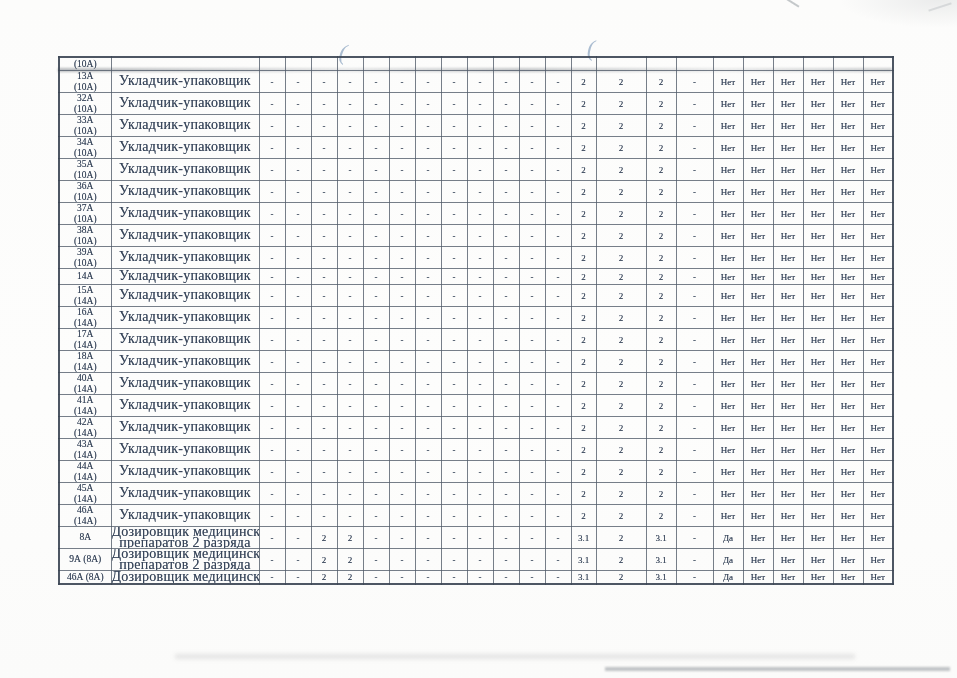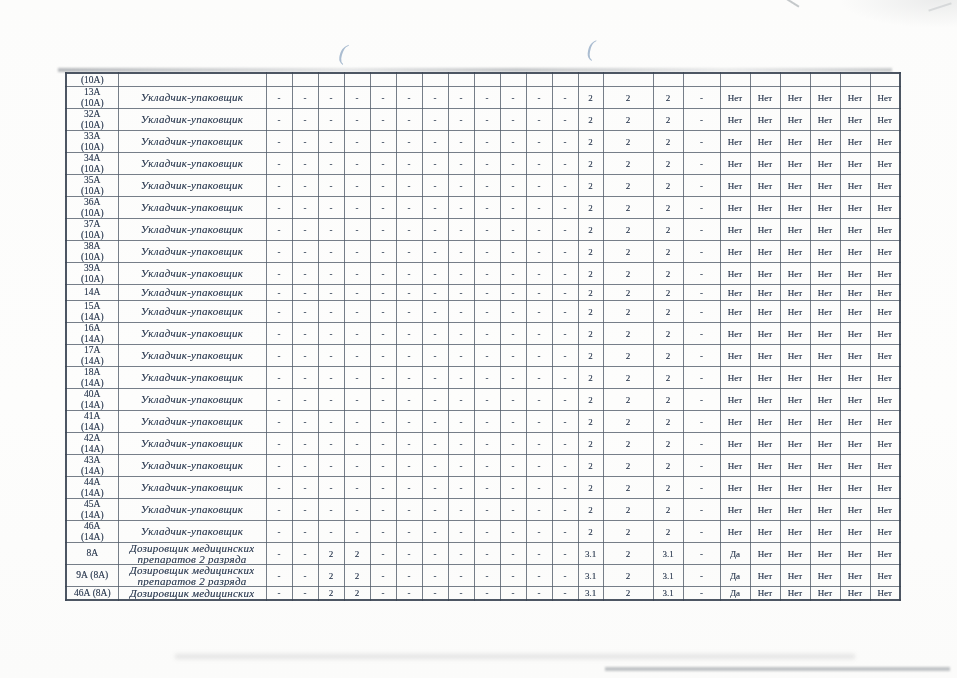--- a/index.html
+++ b/index.html
@@ -12,39 +12,38 @@
   .page {
     position: relative;
     width: 957px; height: 678px;
     background:
       radial-gradient(140px 40px at 98% 0%, rgba(185,188,190,0.25), rgba(255,255,255,0) 70%),
       linear-gradient(180deg, #fcfcfb 0%, #fdfdfc 60%, #fbfbfa 100%);
   }
   
   table.doc-table {
     position: absolute;
-    left: 58px; top: 72px;
+    left: 58px; top: 56px;
     width: 834px;
     border-collapse: collapse;
     table-layout: fixed;
     border: 2px solid rgba(62,72,86,0.92);
-    margin-left: 7px;
   }
   .doc-table td {
     border: 1px solid rgba(80,90,104,0.78);
     text-align: center;
     vertical-align: middle;
     padding: 0;
     overflow: hidden;
     color: #37455a;
     text-shadow: 0 0 0.5px rgba(55,69,90,0.65);
     white-space: nowrap;
   }
   .doc-table td.code { font-size: 9.5px; line-height: 10.5px; }
-  .doc-table td.prof { font-size: 11px; line-height: 10.5px; letter-spacing: 0.25px; font-style: italic; }
+  .doc-table td.prof { font-size: 14px; line-height: 10.5px; letter-spacing: 0.25px; }
   .doc-table td.val  { font-size: 9px;   line-height: 10px; }
   tr.r-partial td { height: 12px; }
   tr.r-normal  td { height: 21px; }
   tr.r-short   td { height: 15px; }
   tr.r-compact td { height: 12px; }
   col.col-code { width: 52px; }
   col.col-prof { width: 148px; }
   col.col-f    { width: 26px; }
   col.col-v1   { width: 25px; }
   col.col-v2   { width: 50px; }

